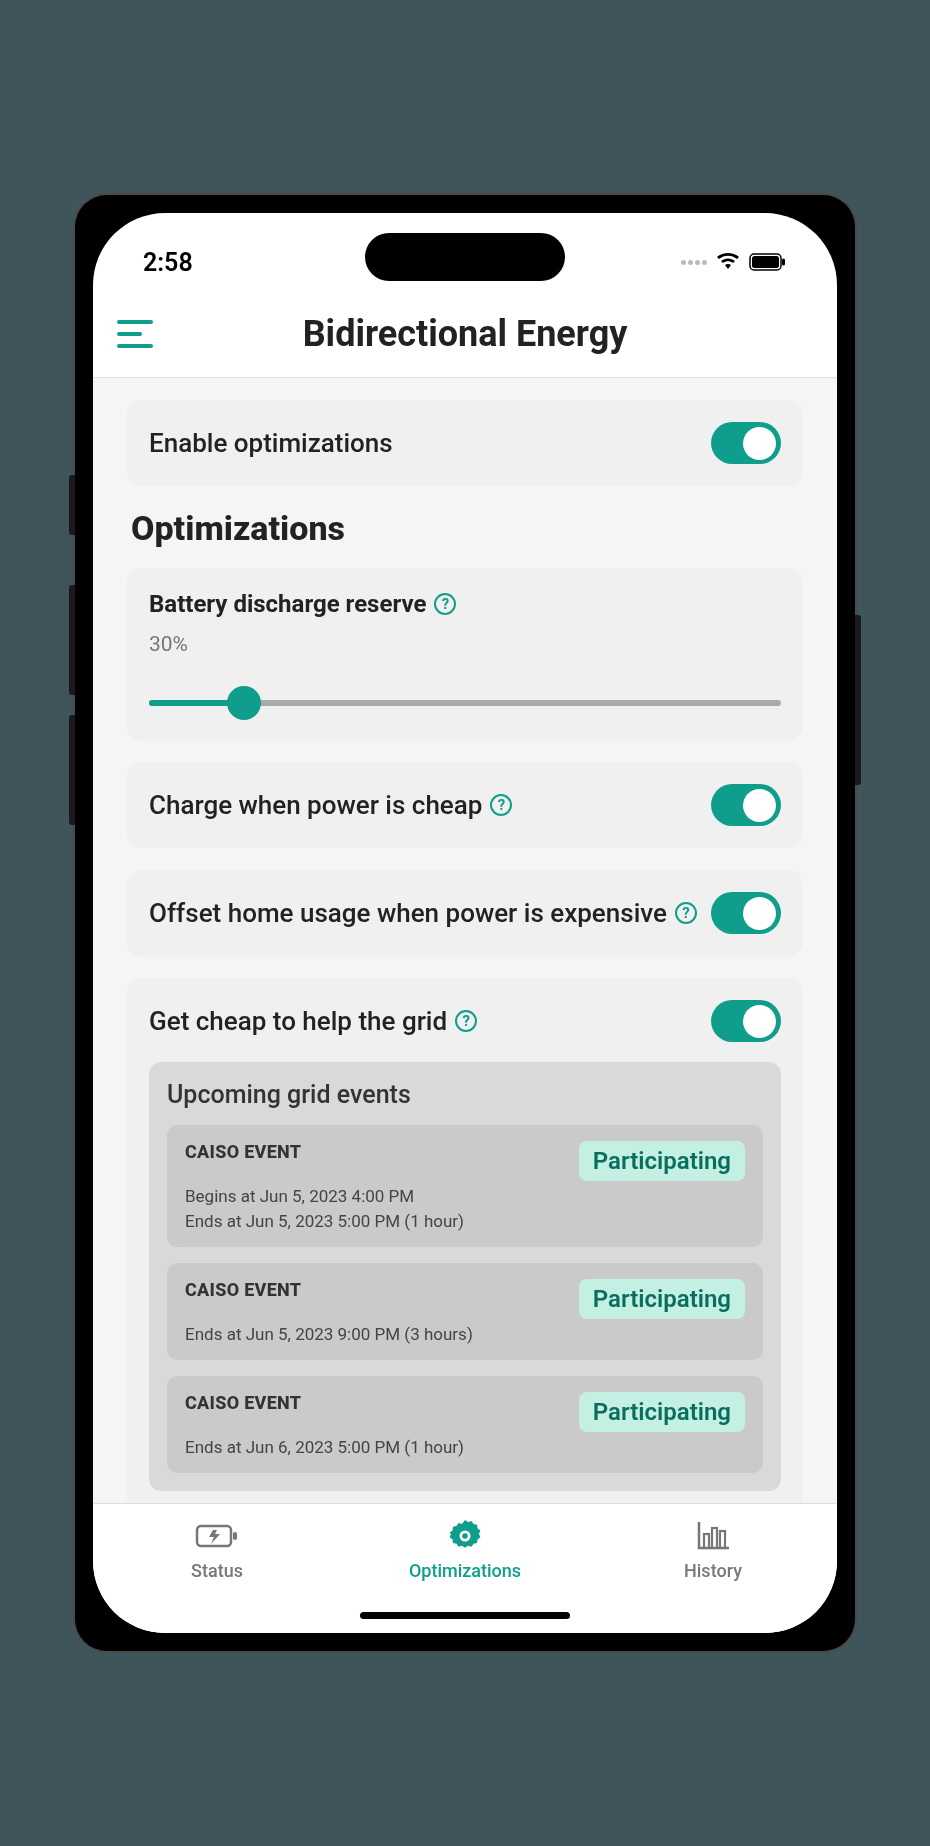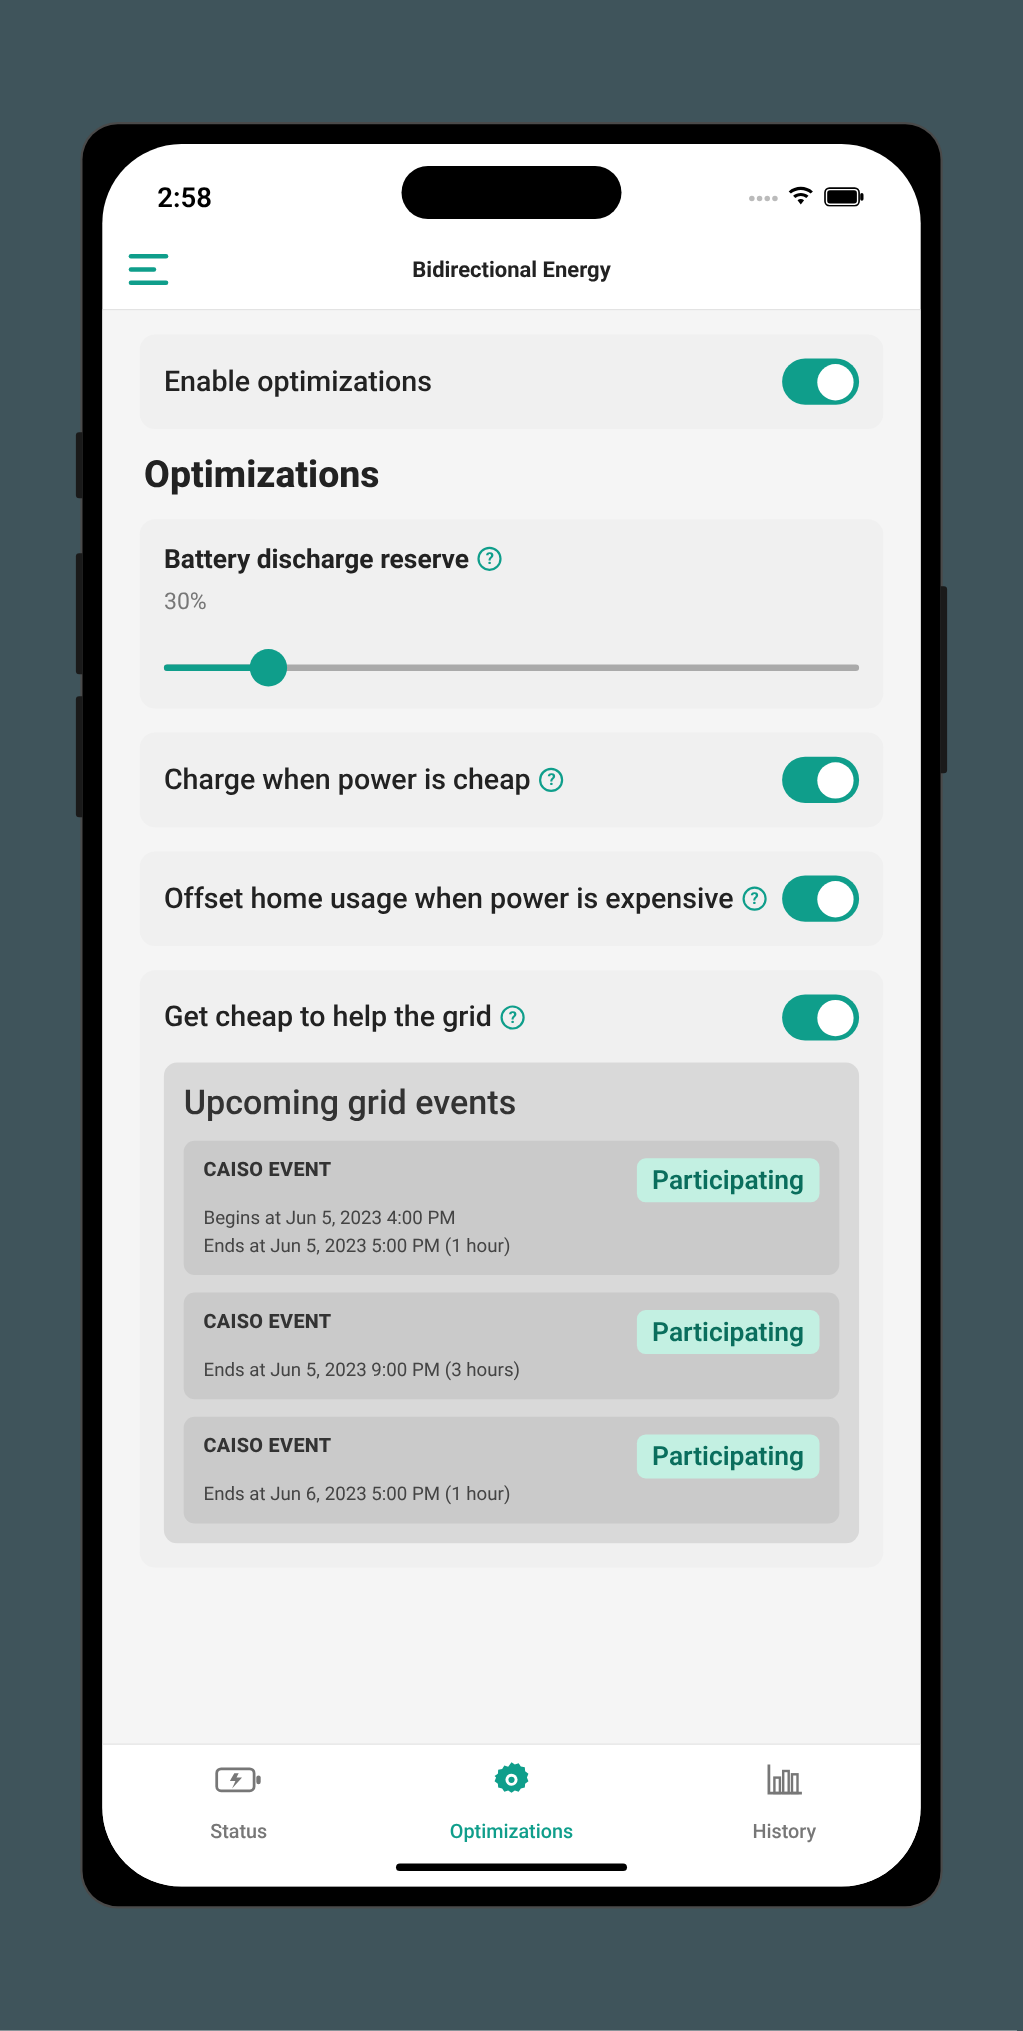--- a/index.html
+++ b/index.html
@@ -7,21 +7,21 @@
     font-family: -apple-system, BlinkMacSystemFont, "Segoe UI", Roboto, sans-serif;
     background: #3f545b;
     display: flex;
     justify-content: center;
     align-items: center;
     min-height: 100vh;
     padding: 20px;
   }
   .phone-frame {
     width: 780px;
-    height: 1620px;
+    height: 1456px;
     background: #000;
     border-radius: 32px;
     padding: 18px;
     position: relative;
     box-shadow: 0 0 0 2px #4a4a4a;
   }
   .phone-frame::before {
     content: "";
     position: absolute;
     left: -6px;
@@ -77,21 +77,21 @@
     align-items: center;
     padding: 20px 24px 22px;
     border-bottom: 1px solid #e0e0e0;
     position: relative;
   }
   .hamburger { color:#0f9e8b; width:36px; height:28px; display:flex; flex-direction:column; justify-content:space-between; cursor:pointer;}
   .hamburger span { display:block; height:4px; background:#0f9e8b; border-radius:2px;}
   .hamburger span:nth-child(1){width:100%;}
   .hamburger span:nth-child(2){width:70%;}
   .hamburger span:nth-child(3){width:100%;}
-  .app-title { flex:1; text-align:center; font-size:20px; font-weight:700; color:#222; margin-left:-36px;}
+  .app-title { flex:1; text-align:center; font-size:36px; font-weight:700; color:#222; margin-left:-36px;}
   .content {
     flex: 1;
     overflow-y: auto;
     background: #f5f5f5;
     padding: 22px 34px;
   }
   .card {
     background: #f0f0f0;
     border-radius: 14px;
     margin-bottom: 22px;
@@ -116,37 +116,37 @@
   }
   .slider-wrap { margin-top:14px; }
   .slider-val { color:#777; font-size:21px; margin-bottom:32px;}
   .slider { position:relative; height:30px; }
   .track-bg { position:absolute; left:0; right:0; top:12px; height:6px; background:#aaa; border-radius:3px;}
   .track-fill { position:absolute; left:0; top:12px; height:6px; background:#0f9e8b; border-radius:3px;}
   .thumb { position:absolute; top:-2px; width:34px; height:34px; border-radius:50%; background:#0f9e8b; transform:translateX(-50%);}
   .subcard {
     background:#d9d9d9; border-radius:12px; margin-top:20px; padding:18px;
   }
-  .subcard-title { font-size:31px; color:#333; font-weight:500; margin-bottom:16px;}
+  .subcard-title { font-size:25px; color:#333; font-weight:500; margin-bottom:16px;}
   .event {
     background:#cacaca; border-radius:10px; padding:16px 18px; margin-bottom:16px;
   }
   .event:last-child{margin-bottom:0;}
   .event-head { display:flex; justify-content:space-between; align-items:flex-start;}
   .event-name { font-size:18px; font-weight:800; color:#333; letter-spacing:0.3px;}
   .badge {
     background:#c3f0e2; color:#0a6e5d; font-size:24px; font-weight:600;
     padding:6px 14px; border-radius:8px;
   }
   .event-line { font-size:17px; color:#444; margin-top:5px;}
   .tabbar {
     display:flex; border-top:1px solid #ddd; background:#fff;
     height:130px; align-items:flex-start; padding-top:14px;
   }
-  .tab { flex:1; display:flex; flex-direction:column; align-items:center; gap:19px; color:#777; cursor:pointer;}
+  .tab { flex:1; display:flex; flex-direction:column; align-items:center; gap:6px; color:#777; cursor:pointer;}
   .tab.active { color:#0f9e8b; }
   .tab-icon { height:36px; display:flex; align-items:center; justify-content:center;}
   .tab-label { font-size:18px; font-weight:500;}
   .home-indicator {
     position:absolute; bottom:14px; left:50%; transform:translateX(-50%);
     width:210px; height:7px; background:#000; border-radius:5px;
   }
 </style>
 </head>
 <body>

